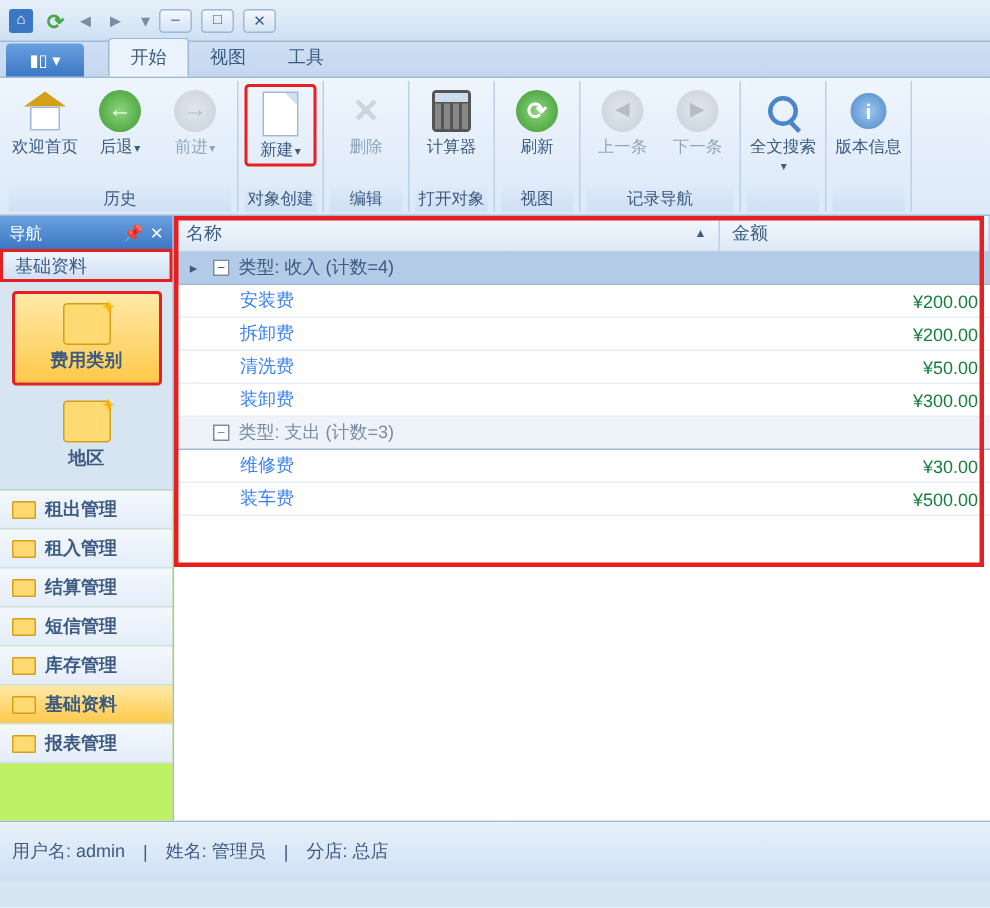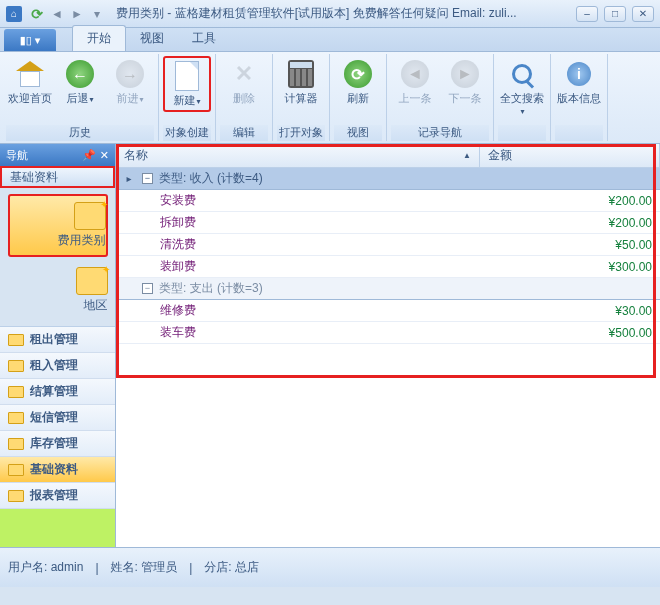--- a/index.html
+++ b/index.html
@@ -36,21 +36,21 @@
 
 .main { display: flex; height: 403px; }
 
 
 .nav { width: 116px; background: #d7e4f2; display: flex; flex-direction: column; border-right: 1px solid #9fb9d8; }
 .navheader { height: 22px; background: linear-gradient(#6aa0e0,#3b78c4); color: #fff; display: flex; align-items: center; justify-content: space-between; padding: 0 6px; font-size: 11px; }
 .navheader .ctrls { display: flex; gap: 4px; }
 .navsection { height: 22px; background: linear-gradient(#eef5fd,#cfe0f4); border: 1px solid #9fb9d8; display: flex; align-items: center; padding-left: 8px; color: #3c5a82; font-size: 12px; }
 .navsection.highlight { border: 2px solid #e62020; }
 .navicons { display: flex; flex-direction: column; align-items: center; padding: 6px 0; gap: 4px; }
-.navicon { width: 100px; display: flex; flex-direction: column; align-items: flex-end; gap: 2px; padding: 6px 0; border-radius: 3px; }
+.navicon { width: 100px; display: flex; flex-direction: column; align-items: center; gap: 2px; padding: 6px 0; border-radius: 3px; font-weight: bold; }
 .navicon.highlight { background: linear-gradient(#ffe9a8,#ffc94a); border: 2px solid #e62020; }
 .navicon .ic { width: 32px; height: 28px; background: #ffda73; border: 1px solid #d4a017; border-radius: 3px; position: relative; display: flex; align-items: center; justify-content: center; }
 .navicon .ic::after { content: "✦"; position: absolute; top: -4px; right: -4px; color: #ffb400; font-size: 10px; }
 .navicon .lbl { font-size: 12px; color: #3c5a82; }
 .navlist { flex: 1; display: flex; flex-direction: column; background: #bef264; border-top: 1px solid #bcd0e8; overflow: hidden; font-weight: bold; }
 .navitem { height: 26px; display: flex; align-items: center; gap: 6px; padding-left: 8px; border-bottom: 1px solid #d0ddee; background: linear-gradient(#f4f8fd,#e3edf9); color: #3c5a82; font-size: 12px; }
 .navitem.active { background: linear-gradient(#ffe9a8,#ffc94a); }
 .navitem .folder { width: 16px; height: 12px; background: #ffda73; border: 1px solid #d4a017; border-radius: 1px; }
 
 
@@ -60,21 +60,21 @@
 .ghead { height: 24px; display: flex; background: linear-gradient(#f4f8fd,#dde9f7); border-bottom: 1px solid #bcd0e8; position: sticky; top: 0; }
 .ghead .col { display: flex; align-items: center; padding: 0 8px; color: #3c5a82; border-right: 1px solid #bcd0e8; }
 .col-name { flex: 1; }
 .col-amt { width: 180px; }
 .ghead .sort::after { content: "▲"; font-size: 8px; margin-left: auto; color: #3c5a82; }
 .grouprow { height: 22px; background: #b4cbe8; display: flex; align-items: center; padding-left: 6px; gap: 6px; color: #3c5a82; border-bottom: 1px solid #9fb9d8; }
 .grouprow.light { background: #eef3fa; color: #7a8ca3; }
 .grouprow .toggle { width: 11px; height: 11px; border: 1px solid #7a8ca3; background: #fff; display: flex; align-items: center; justify-content: center; font-size: 9px; line-height: 1; }
 .row { height: 22px; display: flex; align-items: center; border-bottom: 1px solid #e8eef7; }
 .row .cell { padding: 0 8px; }
-.row .cell.name { flex: 1; padding-left: 30px; color: #701a75; }
+.row .cell.name { flex: 1; padding-left: 30px; color: #3b82f6; }
 .row .cell.amt { width: 180px; text-align: right; color: #15803d; }
 .rowptr { width: 14px; color: #3c5a82; text-align: center; font-size: 10px; }
 
 
 .status { height: 40px; background: linear-gradient(#e8f1fb,#cfe0f4); border-top: 1px solid #9fb9d8; display: flex; align-items: center; padding: 0 8px; gap: 12px; color: #3c5a82; font-size: 12px; }
 
 
 .circ { width: 28px; height: 28px; border-radius: 50%; display: flex; align-items: center; justify-content: center; color: #fff; font-size: 16px; font-weight: bold; }
 .circ.green { background: radial-gradient(#8ed47f,#3a9a2e); }
 .circ.blue { background: radial-gradient(#a0c8f0,#4a86c8); }
@@ -95,21 +95,20 @@
 <body>
 
 <div class="titlebar">
   <span class="home">⌂</span>
   <div class="qat">
     <span class="refresh">⟳</span>
     <span>◄</span>
     <span>►</span>
     <span>▾</span>
   </div>
-  <div class="title">费用类别 - 蓝格建材租赁管理软件[试用版本] 免费解答任何疑问 Email: zuli...</div>
   <div class="winbtns">
     <div class="winbtn">–</div>
     <div class="winbtn">□</div>
     <div class="winbtn">✕</div>
   </div>
 </div>
 
 <div class="ribbon-tabs">
   <div class="filebtn">▮▯ ▾</div>
   <div class="tab active">开始</div>

